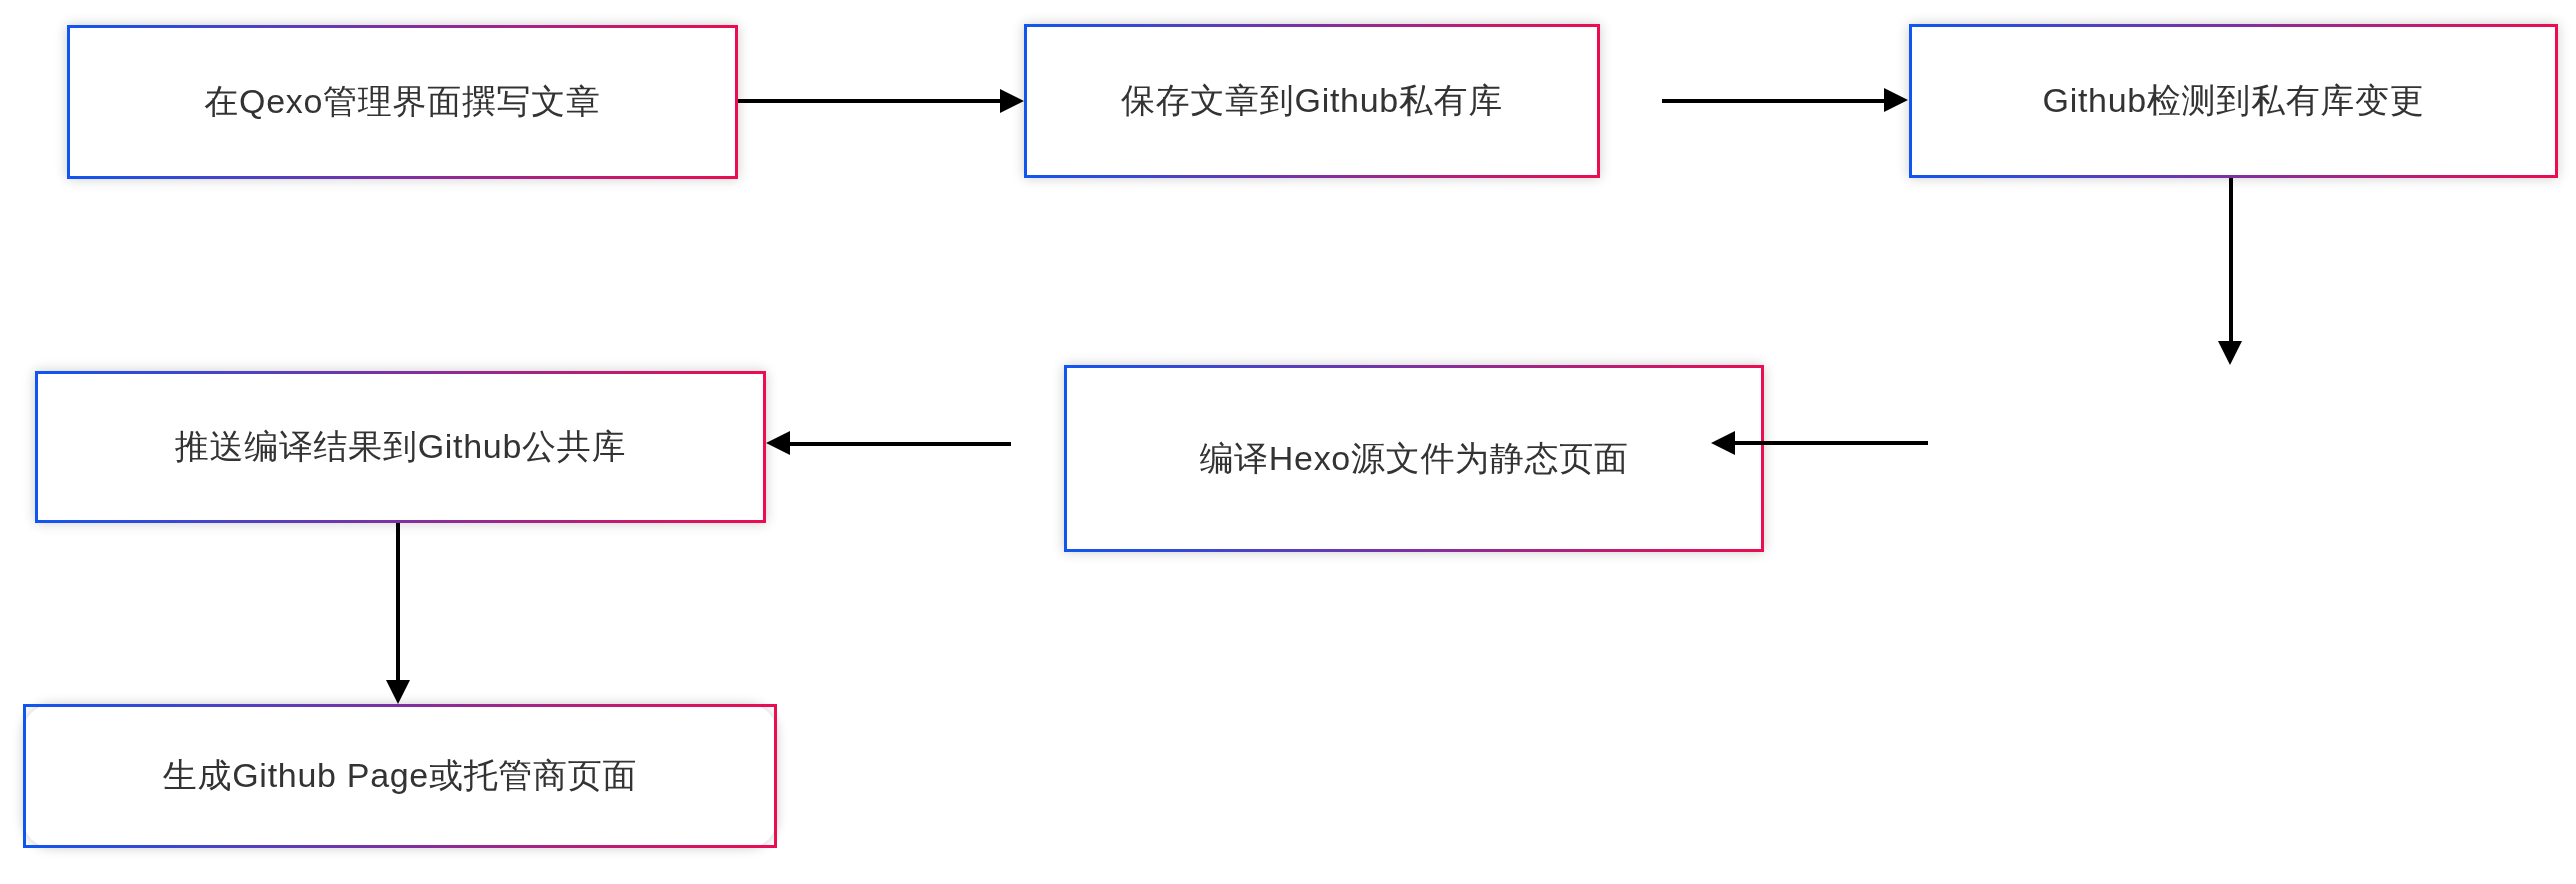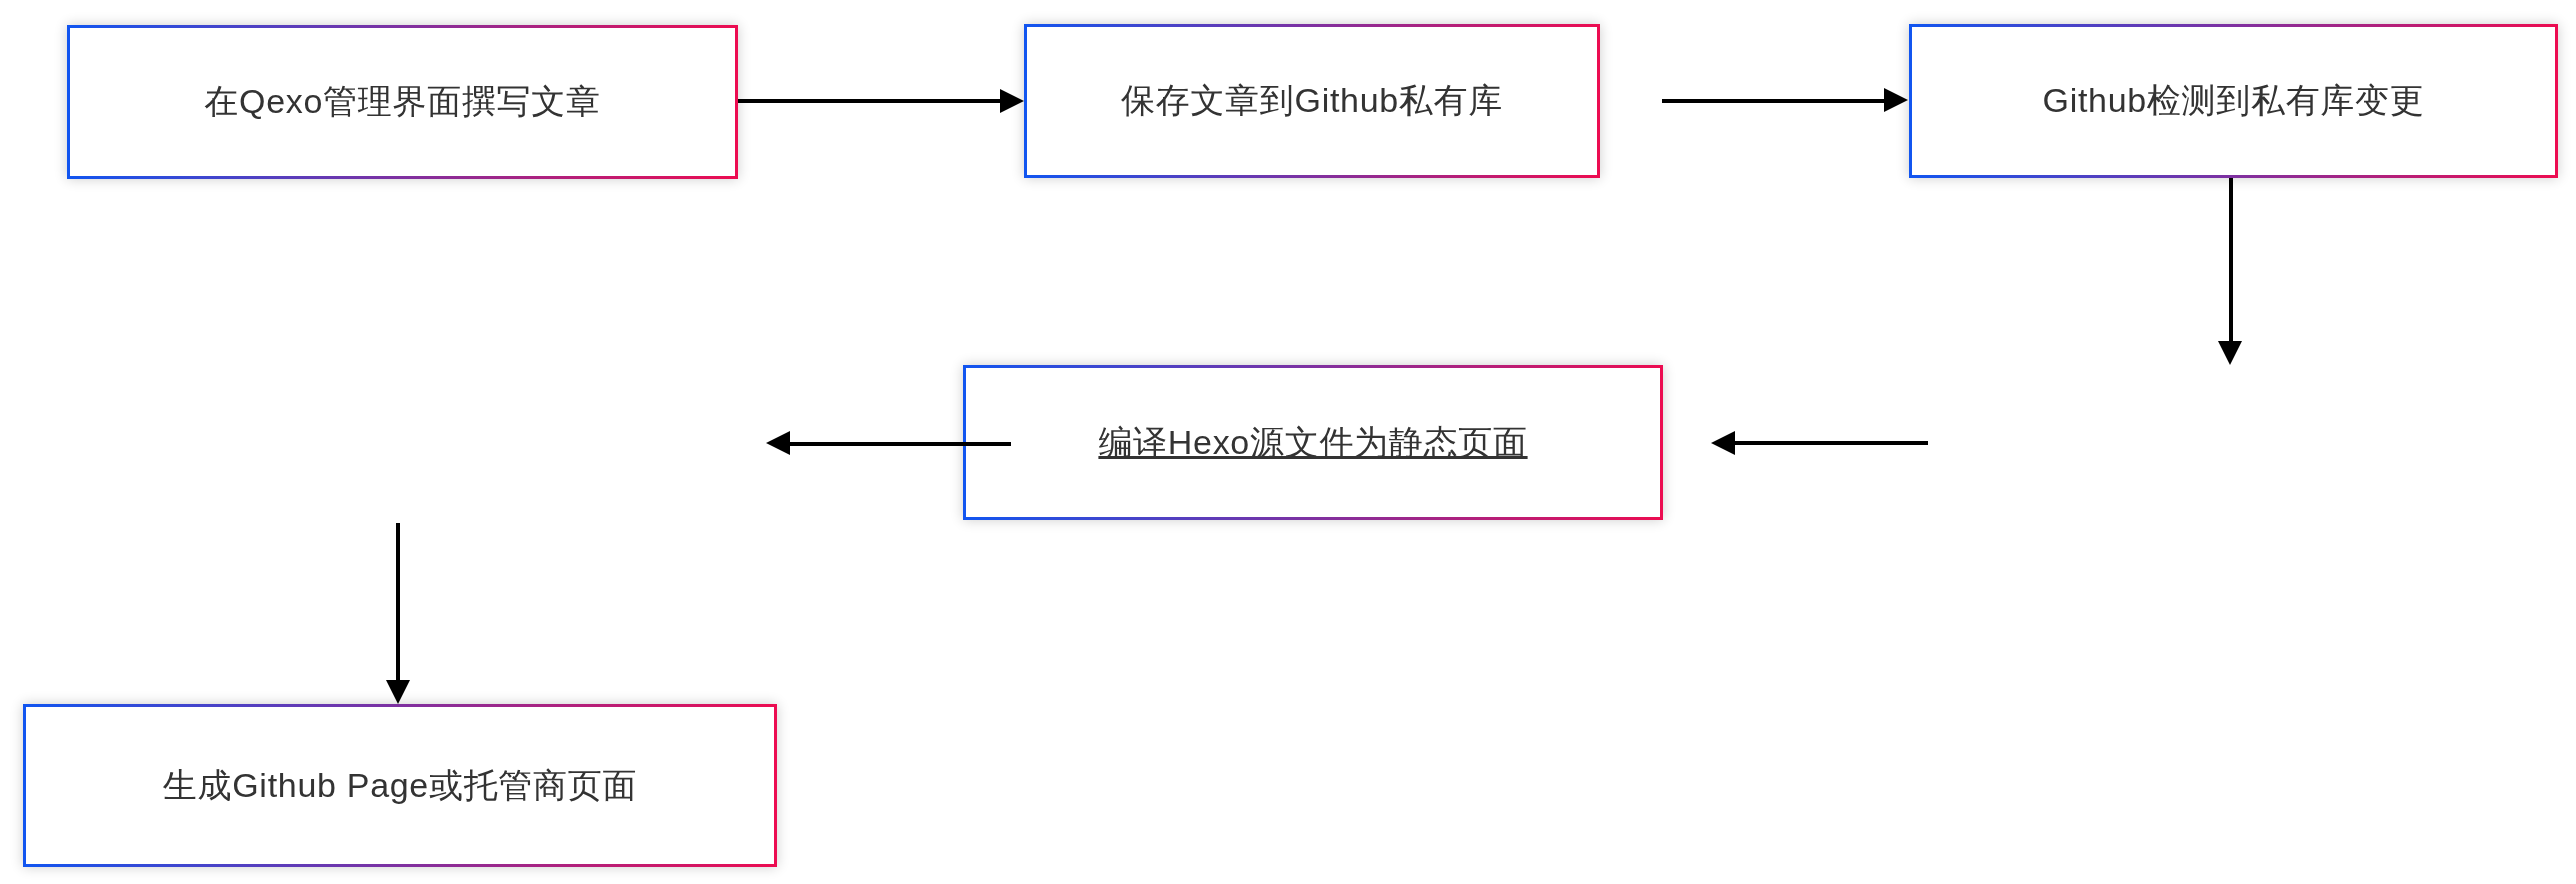--- a/index.html
+++ b/index.html
@@ -73,24 +73,25 @@
 
 <div id="canvas">
 
   <div class="node" style="left:67px; top:25px; width:671px; height:154px;">在Qexo管理界面撰写文章</div>
 
   <div class="node" style="left:1024px; top:23.5px; width:576px; height:154px;">保存文章到Github私有库</div>
 
   <div class="node" style="left:1909px; top:23.5px; width:649px; height:154px;">Github检测到私有库变更</div>
 
 
-  <div class="node" style="left:963px; top:365px; width:700px; height:155px;text-decoration:underline;">编译Hexo源文件为静态页面</div>
+  <div class="node" style="left:1064px; top:365px; width:700px; height:187px;">编译Hexo源文件为静态页面</div>
 
+  <div class="node" style="left:35px; top:371px; width:731px; height:152px;">推送编译结果到Github公共库</div>
 
-  <div class="node" style="left:23px; top:704px; width:754px; height:163px;">生成Github Page或托管商页面</div>
+  <div class="node" style="left:23px; top:704px; width:754px; height:144px;border-radius:29px;">生成Github Page或托管商页面</div>
 
   <div class="arrow">
     <div class="hline" style="left:738px; top:99px; width:263px;"></div>
     <div class="head head-right" style="left:1000px; top:89px;"></div>
   </div>
 
   <div class="arrow">
     <div class="hline" style="left:1662px; top:99px; width:224px;"></div>
     <div class="head head-right" style="left:1884px; top:88px;"></div>
   </div>

